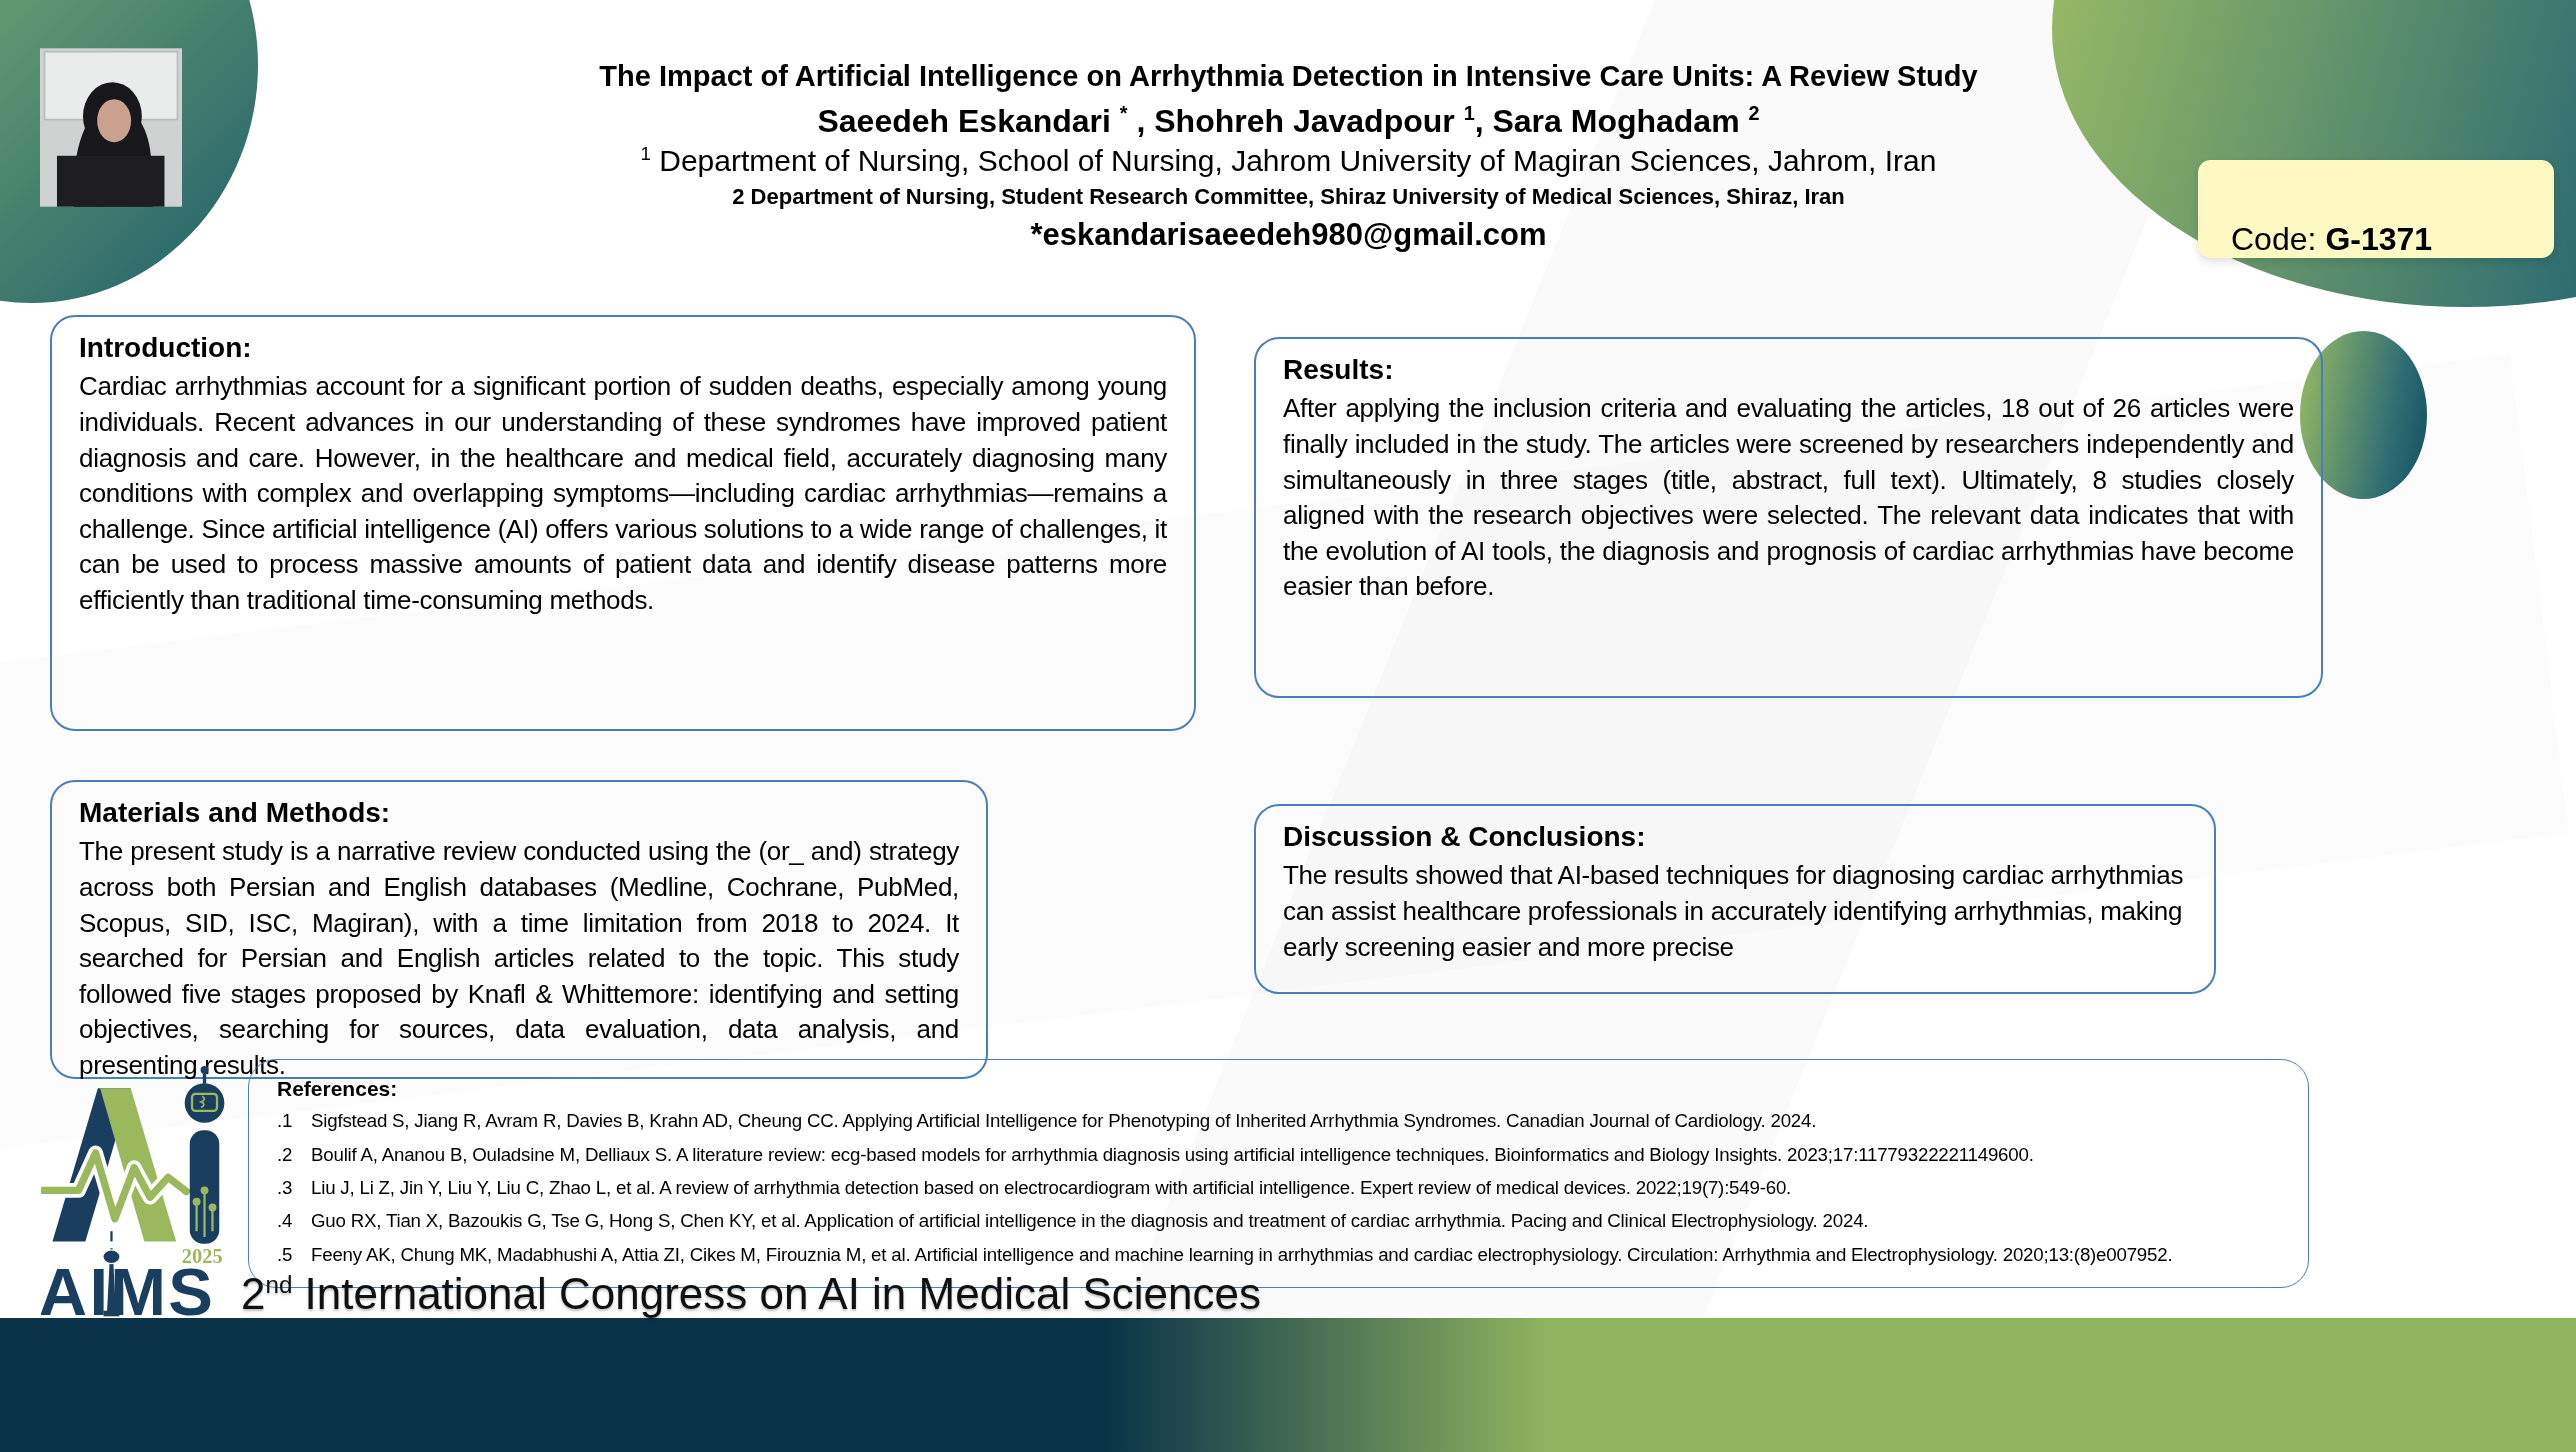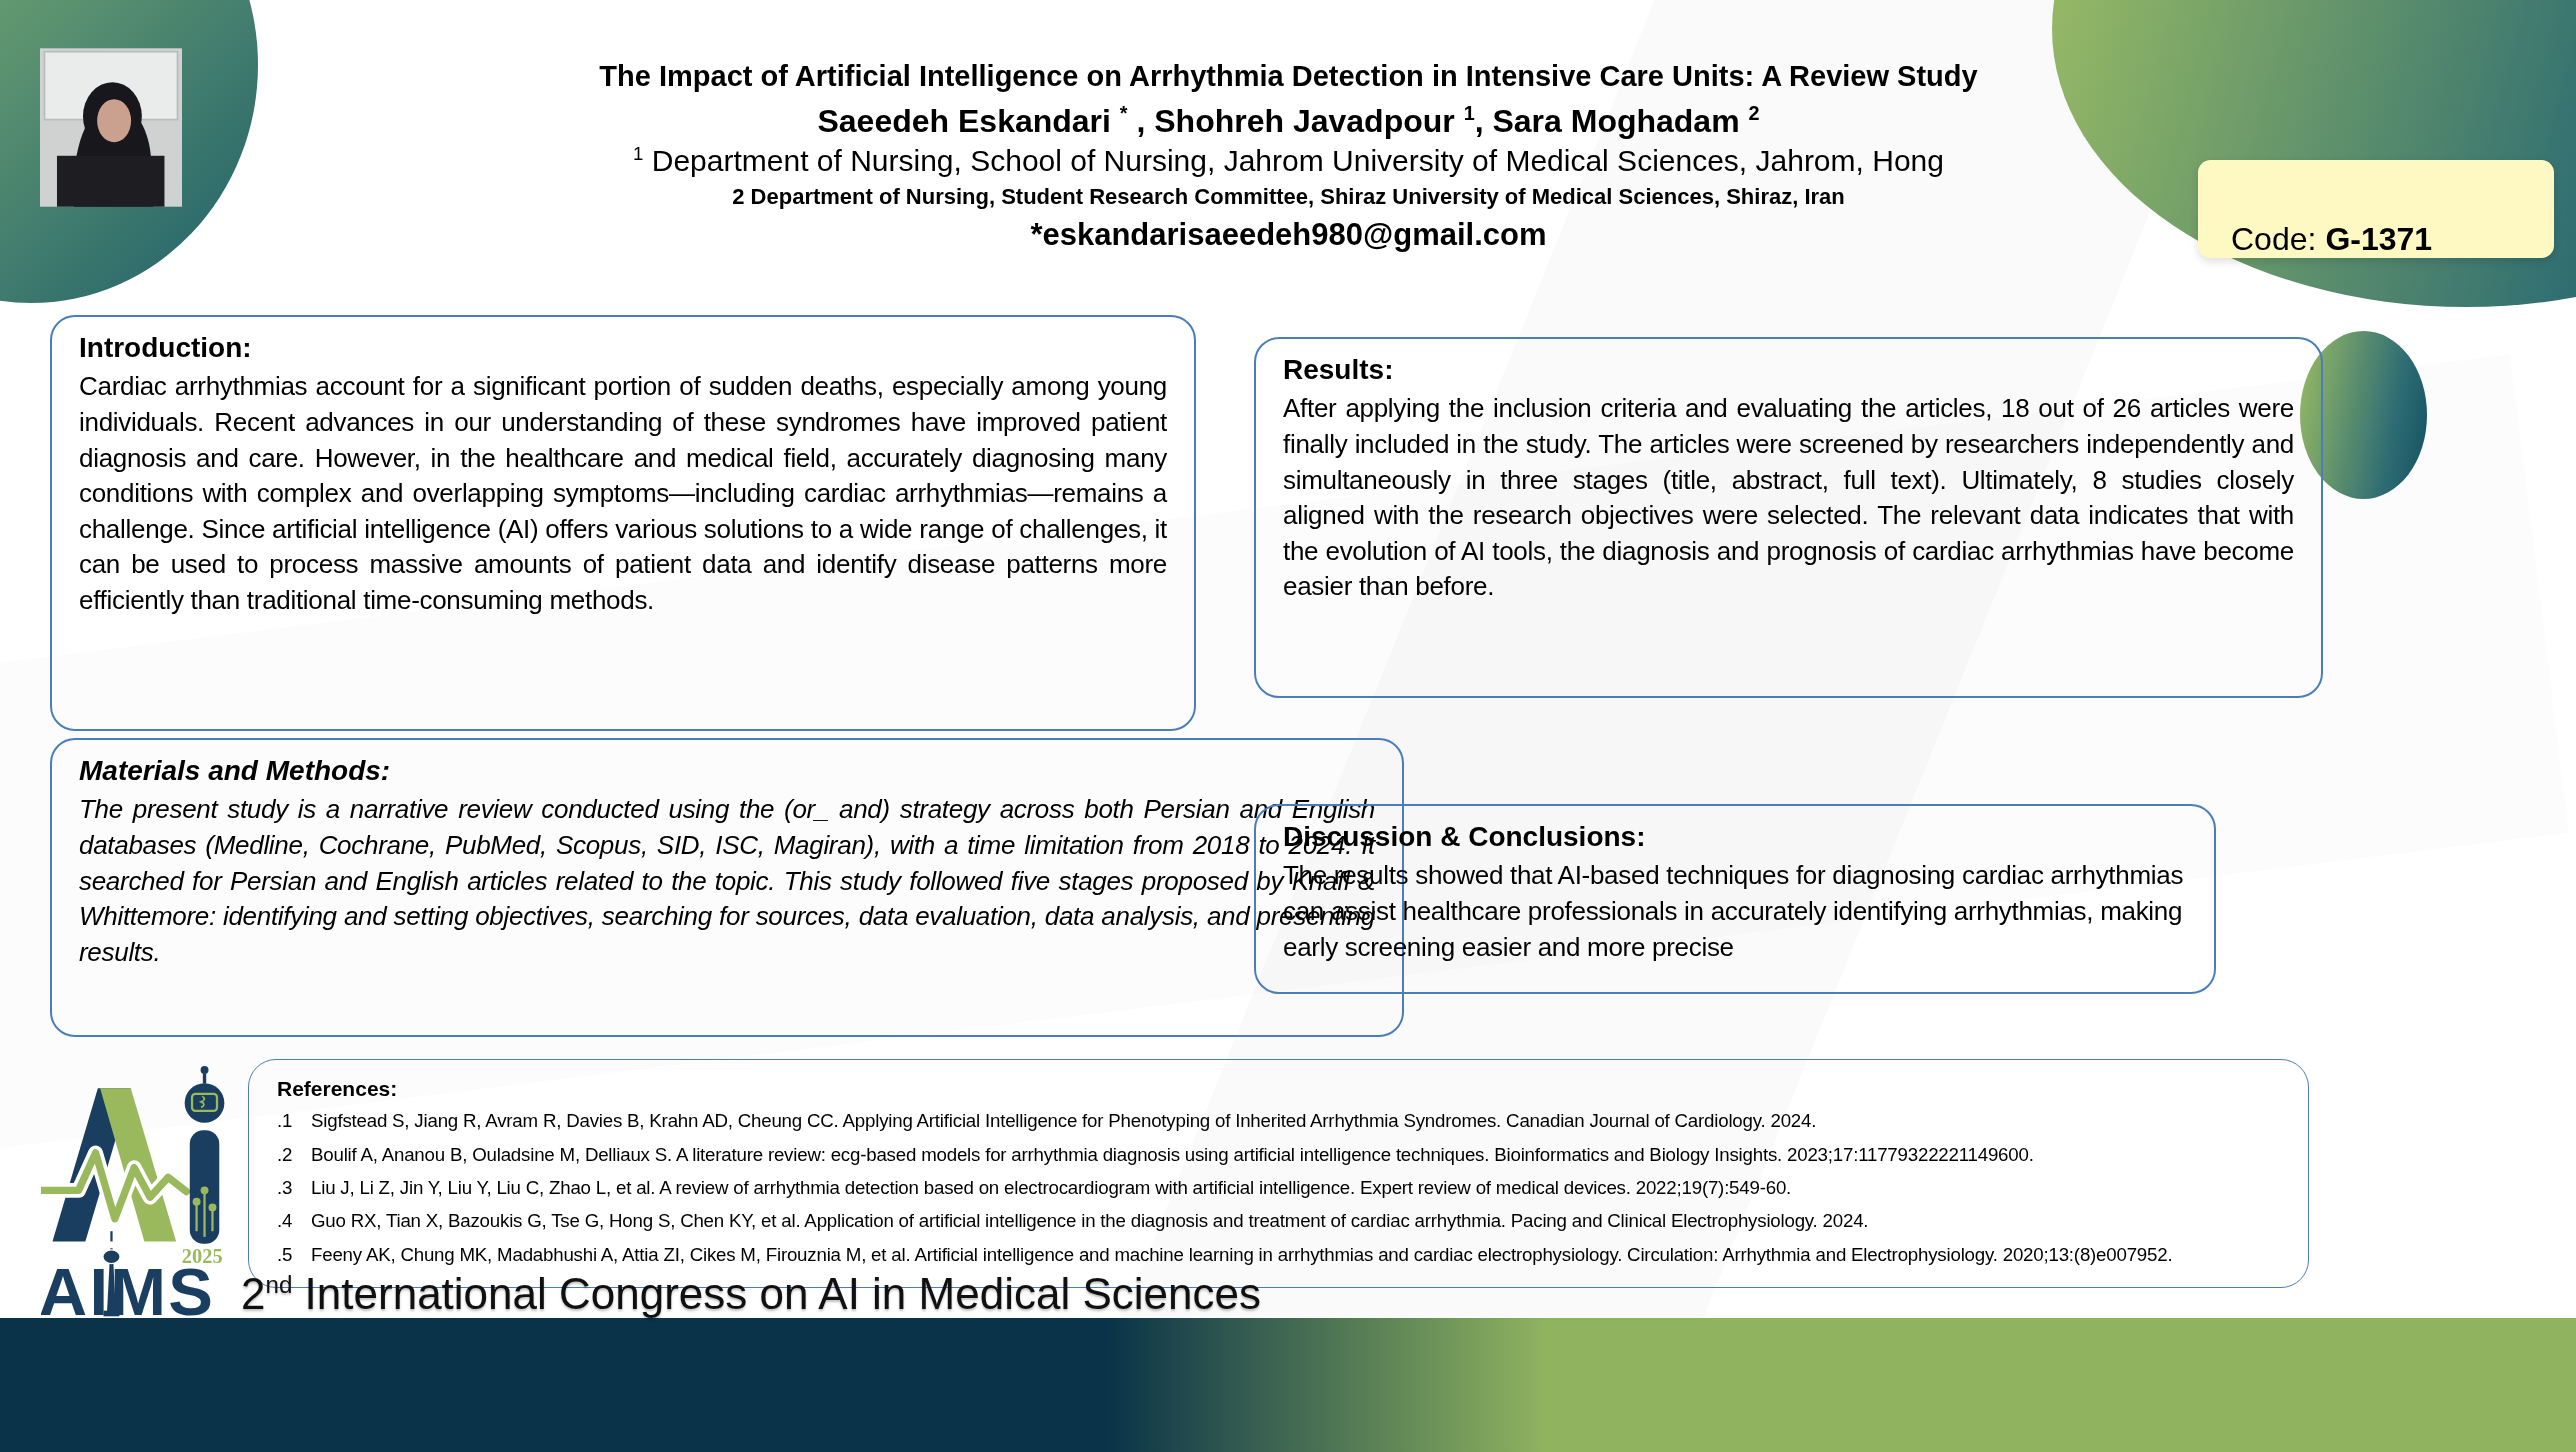--- a/index.html
+++ b/index.html
@@ -35,21 +35,21 @@
     padding-left:33px; box-sizing:border-box; font-size:32px;
     box-shadow:0 3.4px 8px rgba(0,0,0,0.12);}
   .code-box b{font-weight:700; margin-left:9px;}
 
   
   .cbox{position:absolute; border:2.3px solid #4a7ebb; border-radius:25px;
     padding:14.7px 27px; box-sizing:border-box; z-index:4; background:rgba(255,255,255,0.0);}
   .cbox .h{font-size:28px; font-weight:700; margin-bottom:5.7px;}
   .cbox .b{font-size:26px; line-height:1.37; text-align:justify; text-align-last:left; letter-spacing:-0.3px;}
   .box-intro{left:50px; top:315px; width:1146px; height:416px;}
-  .box-methods{left:50px; top:738px; width:1354px; height:299px;font-style:italic;}
+  .box-methods{left:50px; top:780px; width:938px; height:299px;}
   .box-results{left:1254px; top:337px; width:1069px; height:361px;}
   .box-discussion{left:1254px; top:804px; width:962px; height:190px;}
   .box-discussion .b{text-align:left;}
 
   .refs-box{position:absolute; left:248px; top:1059px; width:2061px; height:229px;
     border:1.7px solid #4a7ebb; border-radius:28px; z-index:4;
     padding:17px 28px; box-sizing:border-box;}
   .refs-box .h{font-size:21px; font-weight:700; margin-bottom:3.4px;}
   .ref-row{display:flex; font-size:18.7px; line-height:1.78; letter-spacing:-0.2px;}
   .ref-num{flex:0 0 34px;}
@@ -83,21 +83,21 @@
       <ellipse cx="128" cy="120" rx="52" ry="60" fill="#17171c"></ellipse>
       <ellipse cx="131" cy="128" rx="30" ry="38" fill="#caa18e"></ellipse>
       <path d="M98 100 Q130 70 165 102 Q150 86 130 86 Q110 86 98 100 Z" fill="#17171c"></path>
       <rect x="30" y="190" width="190" height="90" fill="#1d1d22"></rect>
     </svg>
   </div>
 
   <div class="titleblock">
     <div class="p-title">The Impact of Artificial Intelligence on Arrhythmia Detection in Intensive Care Units: A Review Study</div>
     <div class="p-authors"><span>Saeedeh Eskandari </span><sup>*</sup><span> , Shohreh Javadpour </span><sup>1</sup><span>, Sara Moghadam </span><sup>2</sup></div>
-    <div class="p-affil1"><sup>1</sup><span> Department of Nursing, School of Nursing, Jahrom University of Medical Sciences, Jahrom, Hong</span></div>
+    <div class="p-affil1"><sup>1</sup><span> Department of Nursing, School of Nursing, Jahrom University of Magiran Sciences, Jahrom, Iran</span></div>
     <div class="p-affil2">2 Department of Nursing, Student Research Committee, Shiraz University of Medical Sciences, Shiraz, Iran</div>
     <div class="p-email">*eskandarisaeedeh980@gmail.com</div>
   </div>
 
   <div class="code-box">
     <span>Code:</span>
     <b>G-1371</b>
   </div>
 
   <div class="cbox box-intro">

